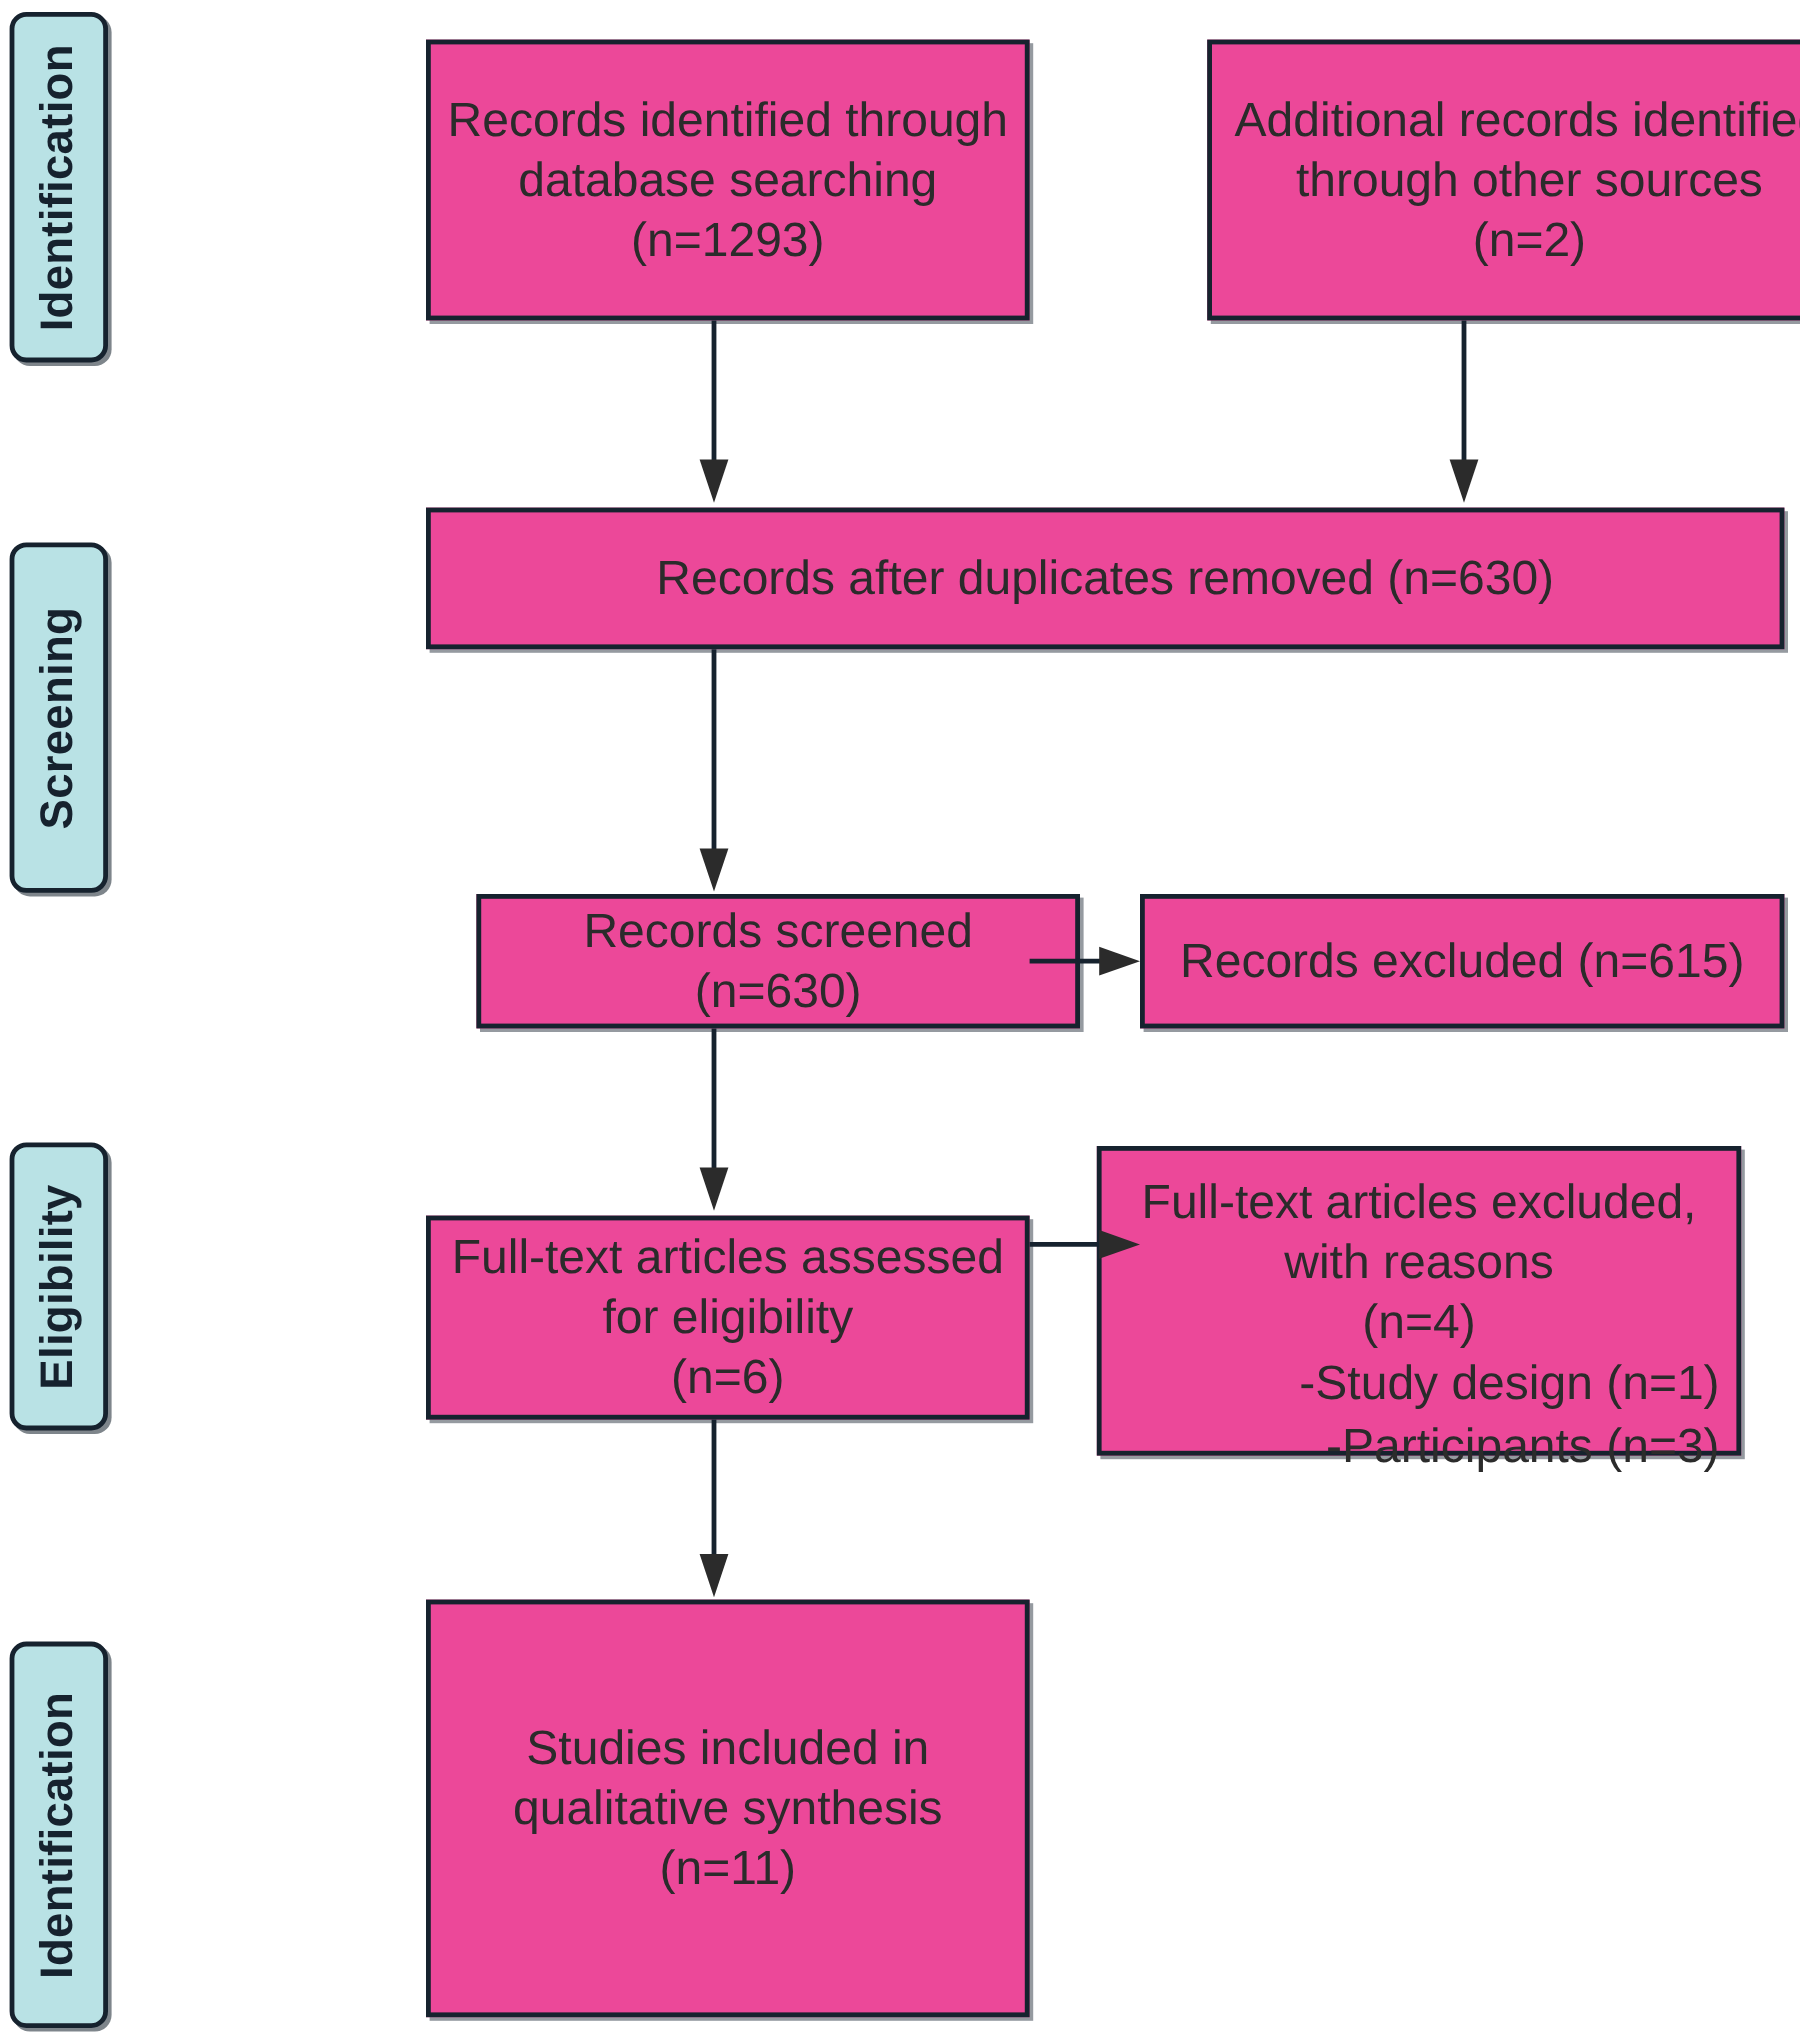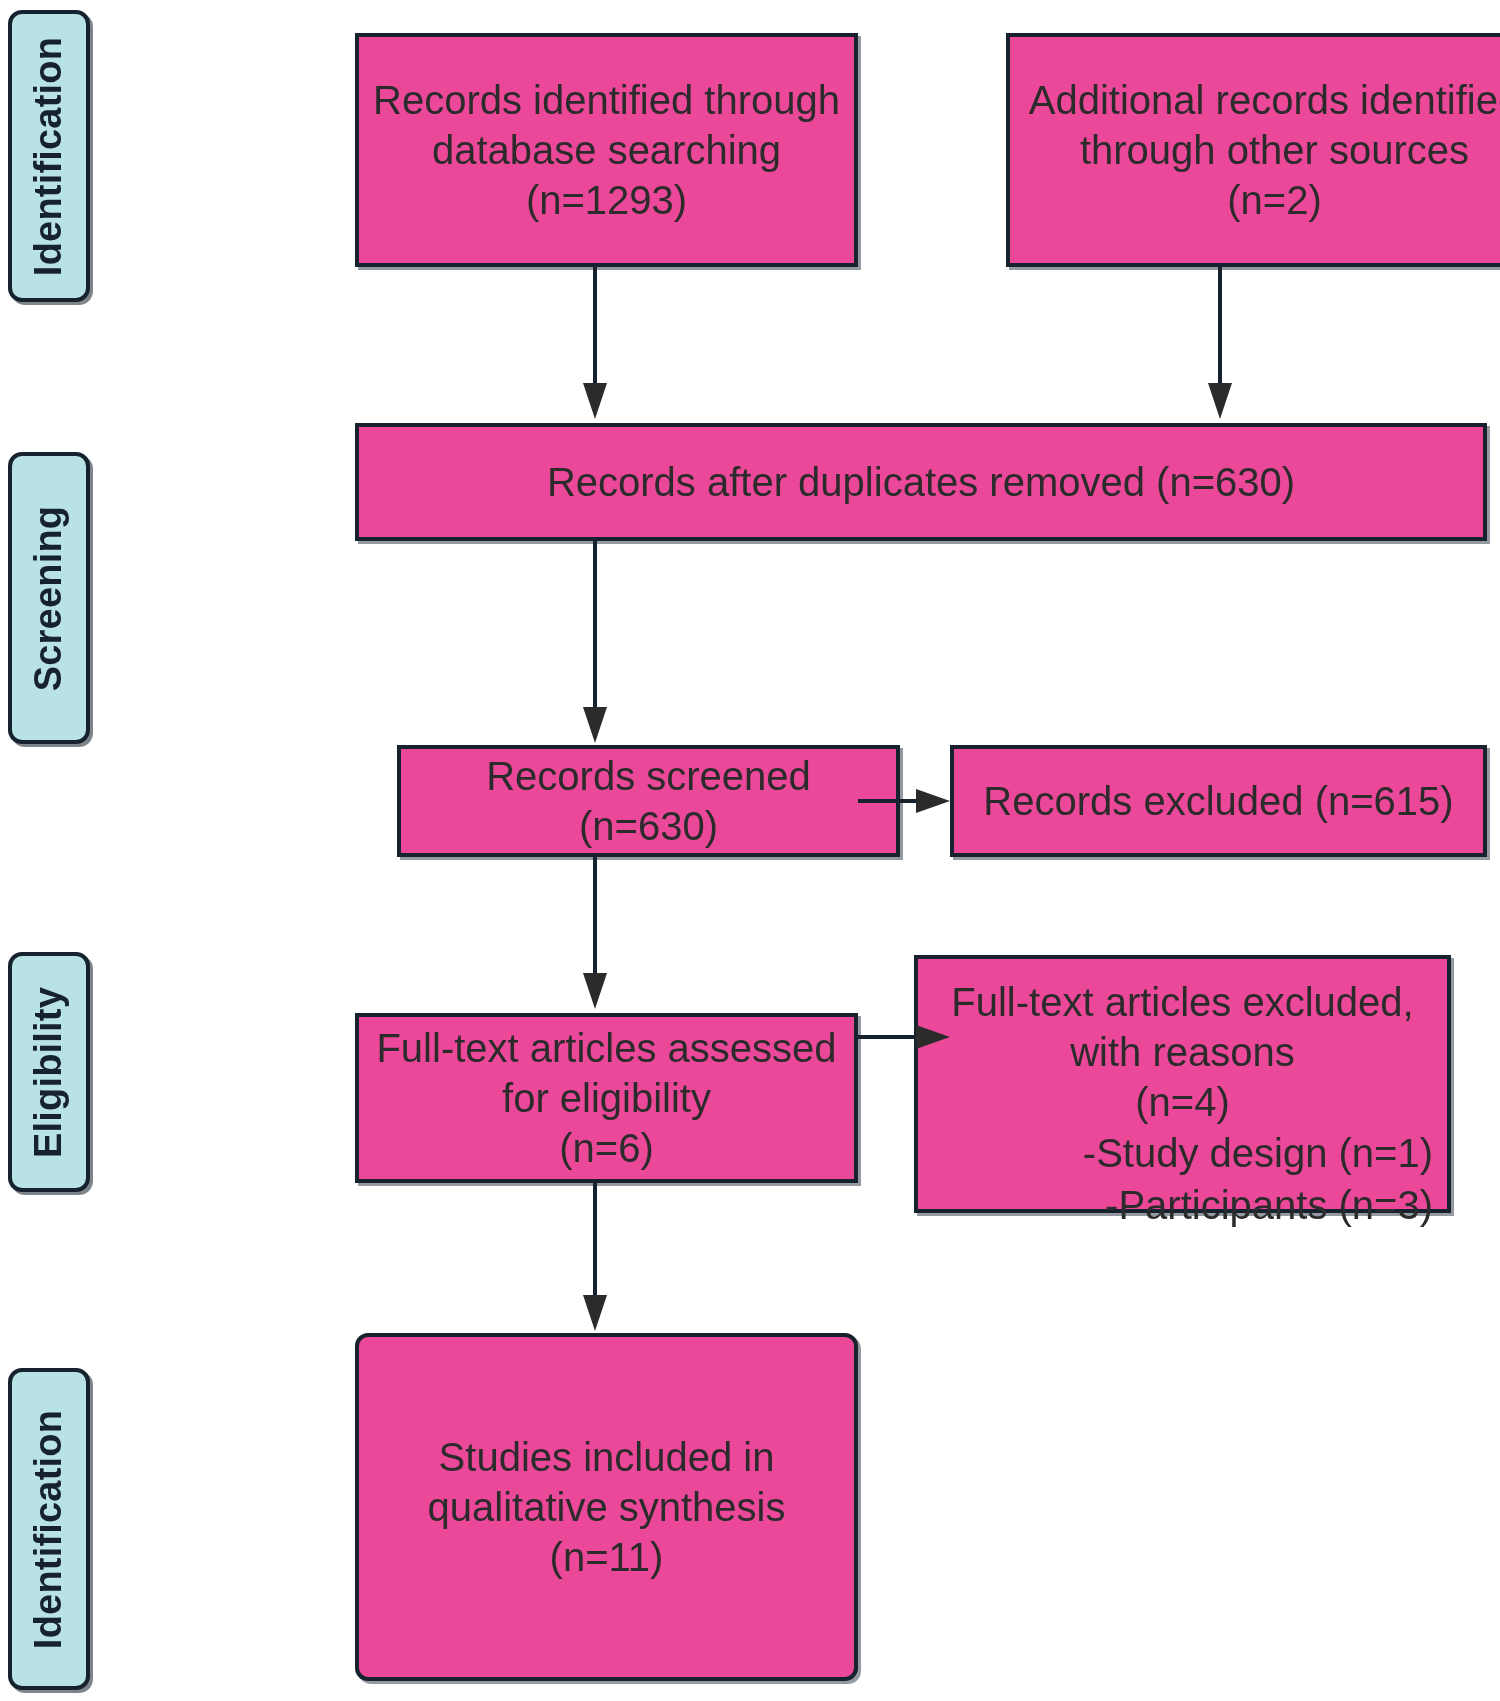--- a/index.html
+++ b/index.html
@@ -195,19 +195,19 @@
     </svg>
   </div>
 
   <div class="conn" style="left:575px; top:1183px;">
     <svg width="40" height="152" viewBox="0 0 40 152" aria-hidden="true">
       <line x1="20" y1="0" x2="20" y2="128" stroke="#16222e" stroke-width="4"></line>
       <polygon points="20,148 8,112 32,112" fill="#2b2b2b"></polygon>
     </svg>
   </div>
 
-  <div class="flow-box" style="left:355px; top:1333px; width:503px; height:348px;border-radius:13px;">
+  <div class="flow-box" style="left:355px; top:1333px; width:503px; height:348px;">
     <span class="box-text">Studies included in
 qualitative synthesis
 (n=11)</span>
   </div>
 
 </div>
 
 </body></html>

